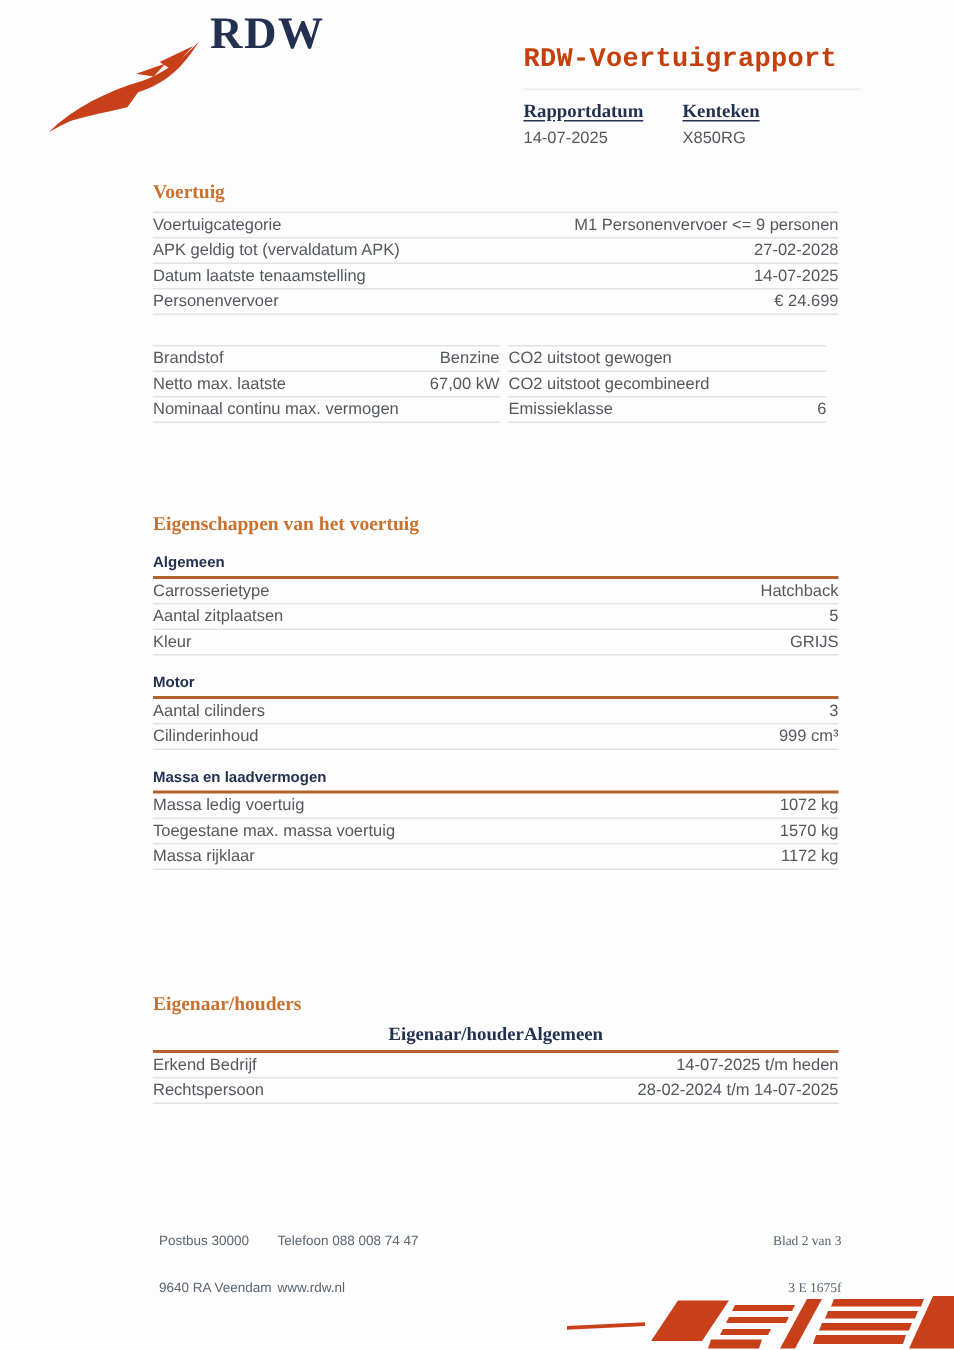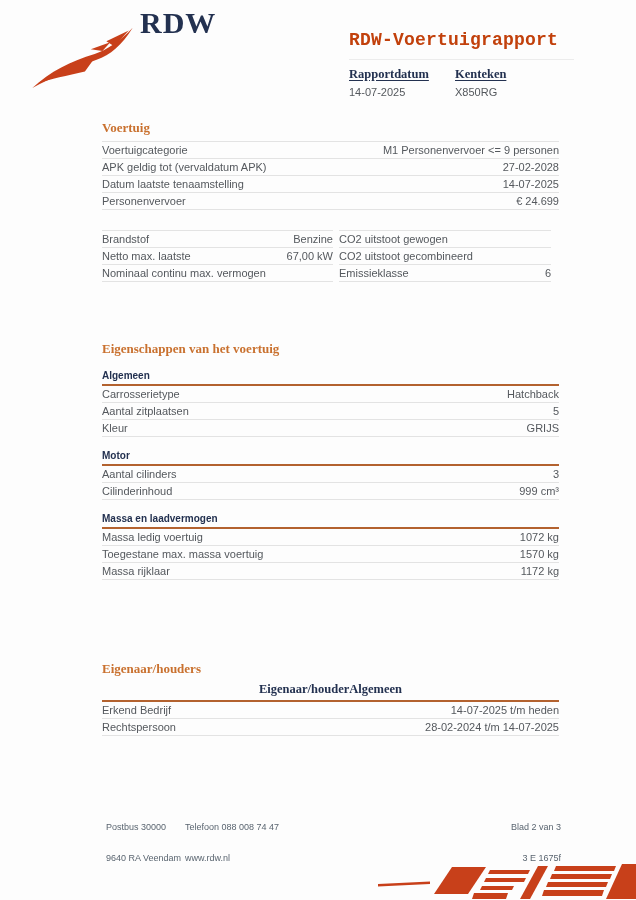--- a/index.html
+++ b/index.html
@@ -72,21 +72,21 @@
     font-size:12.5px; color:#233150;
     padding-bottom:3px; border-bottom:2px solid #b3622f;
   }
 
   
   .footer { position:absolute; left:106px; top:822px; width:455px; font-size:9px; color:#5a6570; }
   .footer-line { display:flex; }
   .footer-line + .footer-line { margin-top:21px; }
   .f-col1 { width:79px; }
   .f-col2 { flex:1; }
-  .f-col3 { text-align:left; }
+  .f-col3 { text-align:left;font-family:Liberation Serif, serif; }
 
   .bottom-graphic { position:absolute; right:-4px; bottom:-2px; width:262px; height:42px; }
 </style>
 </head>
 <body>
 
 <div class="page">
 
   <div class="logo">
     <span>

